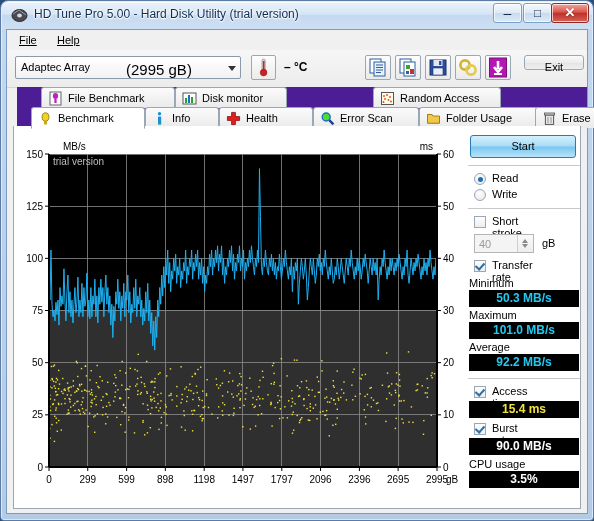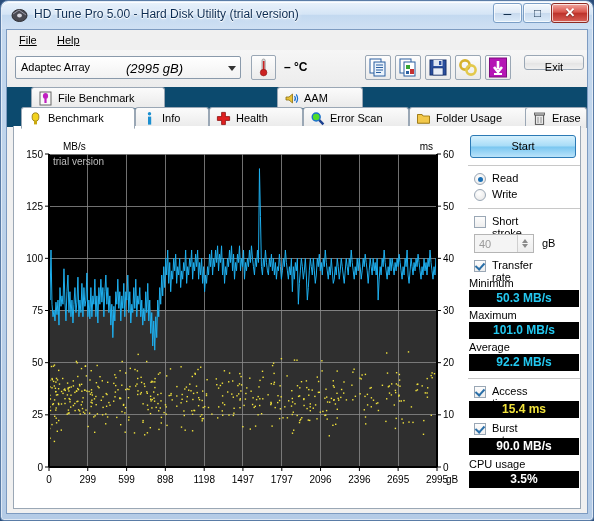--- a/index.html
+++ b/index.html
@@ -81,21 +81,21 @@
     background:linear-gradient(to bottom,#f6f6f6,#ececec);
     border-bottom:1px solid #d6d6d6;
   }
   #device-select{
     position:absolute;left:8px;top:6px;width:226px;height:23px;
     box-sizing:border-box;
     border:1px solid #8a9aab;border-radius:2px;
     background:linear-gradient(to bottom,#ffffff,#f2f2f2);
   }
   #device-name{position:absolute;left:5px;top:4px;font-size:11px;color:#000;}
-  #device-cap{position:absolute;left:110px;top:4px;font-size:13px;color:#000;font-style:italic;}
+  #device-cap{position:absolute;left:110px;top:4px;font-size:15px;color:#000;}
   #device-arrow{
     position:absolute;right:4px;top:9px;width:0;height:0;
     border-left:4px solid transparent;border-right:4px solid transparent;
     border-top:5px solid #333;
   }
   #temp-btn{
     position:absolute;left:244px;top:5px;width:25px;height:25px;
     box-sizing:border-box;border:1px solid #9aa7b5;border-radius:2px;
     background:linear-gradient(to bottom,#fdfdfd,#ebebeb);
   }
@@ -111,21 +111,21 @@
   #tb-settings{left:448px;}
   #tb-down{left:478px;}
   #exit-btn{
     position:absolute;left:517px;top:5px;width:60px;height:15px;
     box-sizing:border-box;border:1px solid #9aa7b5;border-radius:3px;
     background:linear-gradient(to bottom,#fbfbfb,#ececec 50%,#e3e3e3 51%,#f0f0f0);
     text-align:center;line-height:23px;font-size:11px;color:#000;
   }
 
   
-  #tabs-area{position:absolute;left:0;top:57px;right:0;height:40px;background:#0c4a6e;}
+  #tabs-area{position:absolute;left:10px;top:57px;right:0;height:40px;background:#4c1d95;}
   .tabrow{position:absolute;left:0;right:0;height:20px;}
   #tabrow1{top:0;}
   #tabrow2{top:20px;}
   .tab{
     position:absolute;top:0;height:21px;box-sizing:border-box;
     border:1px solid #9aa7b5;border-bottom:none;
     border-radius:3px 3px 0 0;
     background:linear-gradient(to bottom,#fbfbfb,#eaeaea);
     font-size:11px;color:#000;
     white-space:nowrap;
@@ -314,30 +314,46 @@
 
         <div class="tab" style="left:24px;width:134px;">
           <svg class="ticon" viewBox="0 0 15 15">
             <rect x="2" y="1" width="11" height="13" fill="#fafafa" stroke="#666" stroke-width="1"></rect>
             <ellipse cx="7.5" cy="5" rx="2.6" ry="3" fill="#c020c0"></ellipse>
             <rect x="6.4" y="7.5" width="2.2" height="4.5" fill="#c020c0"></rect>
           </svg>
           <span class="tlabel">File Benchmark</span>
         </div>
 
-
-        <div class="tab" style="left:270px;width:86px;">
+        <div class="tab" style="left:158px;width:112px;">
           <svg class="ticon" viewBox="0 0 15 15">
-            <path d="M2 6 L5 6 L8.5 3 L8.5 12 L5 9 L2 9 Z" fill="#e8c23a" stroke="#8a6f10" stroke-width=".8"></path>
-            <path d="M10.5 5 Q12.4 7.5 10.5 10" stroke="#1b6fd0" stroke-width="1.2" fill="none"></path>
-            <path d="M12.2 3.4 Q15 7.5 12.2 11.6" stroke="#1b6fd0" stroke-width="1.2" fill="none"></path>
+            <rect x="1" y="2" width="13" height="11" fill="#ffffff" stroke="#555" stroke-width="1"></rect>
+            <rect x="3" y="7" width="2" height="5" fill="#22a522"></rect>
+            <rect x="6" y="4" width="2" height="8" fill="#1b6fd0"></rect>
+            <rect x="9" y="6" width="2" height="6" fill="#22a522"></rect>
           </svg>
-          <span class="tlabel">AAM</span>
-        </div>
-
+          <span class="tlabel">Disk monitor</span>
+        </div>
+
+
+        <div class="tab" style="left:356px;width:128px;">
+          <svg class="ticon" viewBox="0 0 15 15">
+            <rect x="1.5" y="1.5" width="12" height="12" fill="#fffbe8" stroke="#555" stroke-width="1"></rect>
+            <g fill="#e04a1e">
+              <circle cx="4" cy="5" r=".9"></circle>
+                <circle cx="7" cy="4" r=".9"></circle>
+                <circle cx="10" cy="6" r=".9"></circle>
+              <circle cx="5" cy="8" r=".9"></circle>
+                <circle cx="8.5" cy="9" r=".9"></circle>
+                <circle cx="11" cy="10.5" r=".9"></circle>
+              <circle cx="3.5" cy="11" r=".9"></circle>
+            </g>
+          </svg>
+          <span class="tlabel">Random Access</span>
+        </div>
 
       </div>
 
       <div class="tabrow" id="tabrow2">
 
         <div class="tab active" style="left:14px;width:114px;">
           <svg class="ticon" viewBox="0 0 15 15">
             <ellipse cx="7.5" cy="6" rx="3.4" ry="4.2" fill="#f2d21e" stroke="#8a6f10" stroke-width=".8"></ellipse>
             <rect x="6" y="10" width="3" height="3.4" fill="#c9a80f"></rect>
           </svg>

